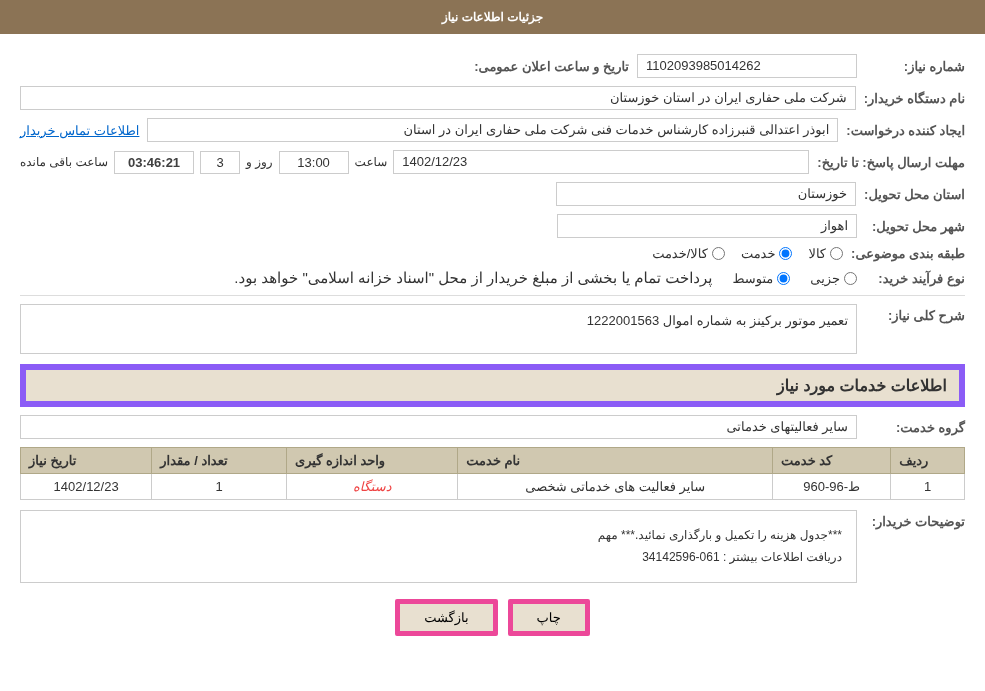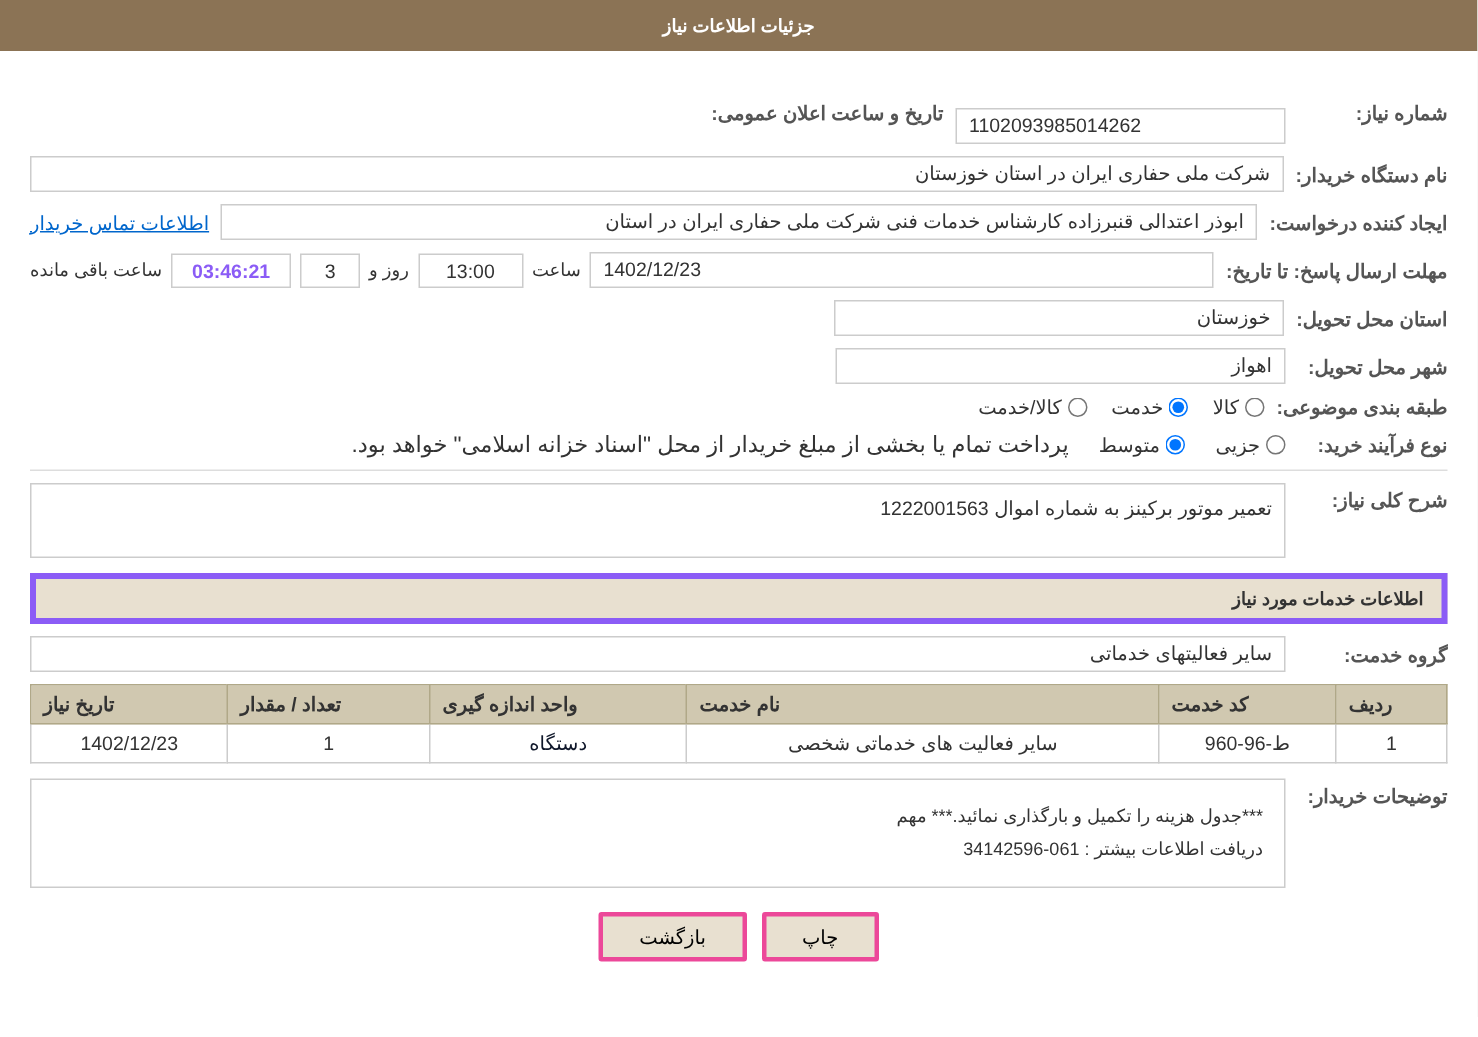--- a/index.html
+++ b/index.html
@@ -70,24 +70,24 @@
       font-size: 12px;
     }
     .small-box {
       border: 1px solid #ccc;
       background: #fff;
       padding: 3px 6px;
       text-align: center;
     }
     .section-title {
       background: #e8e0d0;
-      border: 4px solid #8b5cf6;
+      border: 6px solid #8b5cf6;
       padding: 6px 12px;
       font-weight: bold;
-      font-size: 12px;
+      font-size: 16px;
       margin: 10px 0 8px 0;
       text-align: right;
     }
     .radio-group {
       display: flex;
       gap: 16px;
       align-items: center;
     }
     .radio-item {
       display: flex;
@@ -120,74 +120,75 @@
       text-align: left;
       font-weight: bold;
     }
     .table-container td {
       border: 1px solid #ccc;
       padding: 5px 8px;
       text-align: center;
       background: #fff;
     }
     .td-red {
-      color: #0f172a;
+      color: #ef4444;
+      font-style: italic;
     }
     .notes-box {
       border: 1px solid #ccc;
       background: #fff;
       padding: 14px;
       min-height: 70px;
       width: 100%;
       text-align: right;
       direction: rtl;
       font-size: 12px;
       line-height: 1.8;
     }
     .btn-row {
       display: flex;
       justify-content: center;
       gap: 10px;
       margin-top: 16px;
     }
     .btn {
       padding: 6px 24px;
-      border: 3px solid #ec4899;
+      border: 5px solid #ec4899;
       background: #e8e0d0;
       cursor: pointer;
       font-size: 13px;
       font-family: Tahoma, Arial, sans-serif;
       border-radius: 2px;
     }
     .btn-print {
       background: #e8e0d0;
     }
     .btn-back {
       background: #e8e0d0;
     }
     .divider {
       border-top: 1px solid #ddd;
       margin: 8px 0;
     }
     .remaining-time {
-      color: #8b5cf6;
+      color: #404040;
       font-weight: bold;
     }
   </style>
 </head>
 <body>
 
 <div class="page-container">
   <div class="header-bar">جزئیات اطلاعات نیاز</div>
 
   <div class="content-area">
 
     <div class="row-info">
       <span class="label">شماره نیاز:</span>
-      <div class="value-box ltr" style="max-width:220px;margin-top:18px;">1102093985014262</div>
+      <div class="value-box ltr" style="max-width:220px;">1102093985014262</div>
       <span class="label" style="min-width:160px;">تاریخ و ساعت اعلان عمومی:</span>
     </div>
 
     <div class="row-info">
       <span class="label">نام دستگاه خریدار:</span>
       <div class="value-box">شرکت ملی حفاری ایران در استان خوزستان</div>
     </div>
 
     <div class="row-info">
       <span class="label">ایجاد کننده درخواست:</span>

